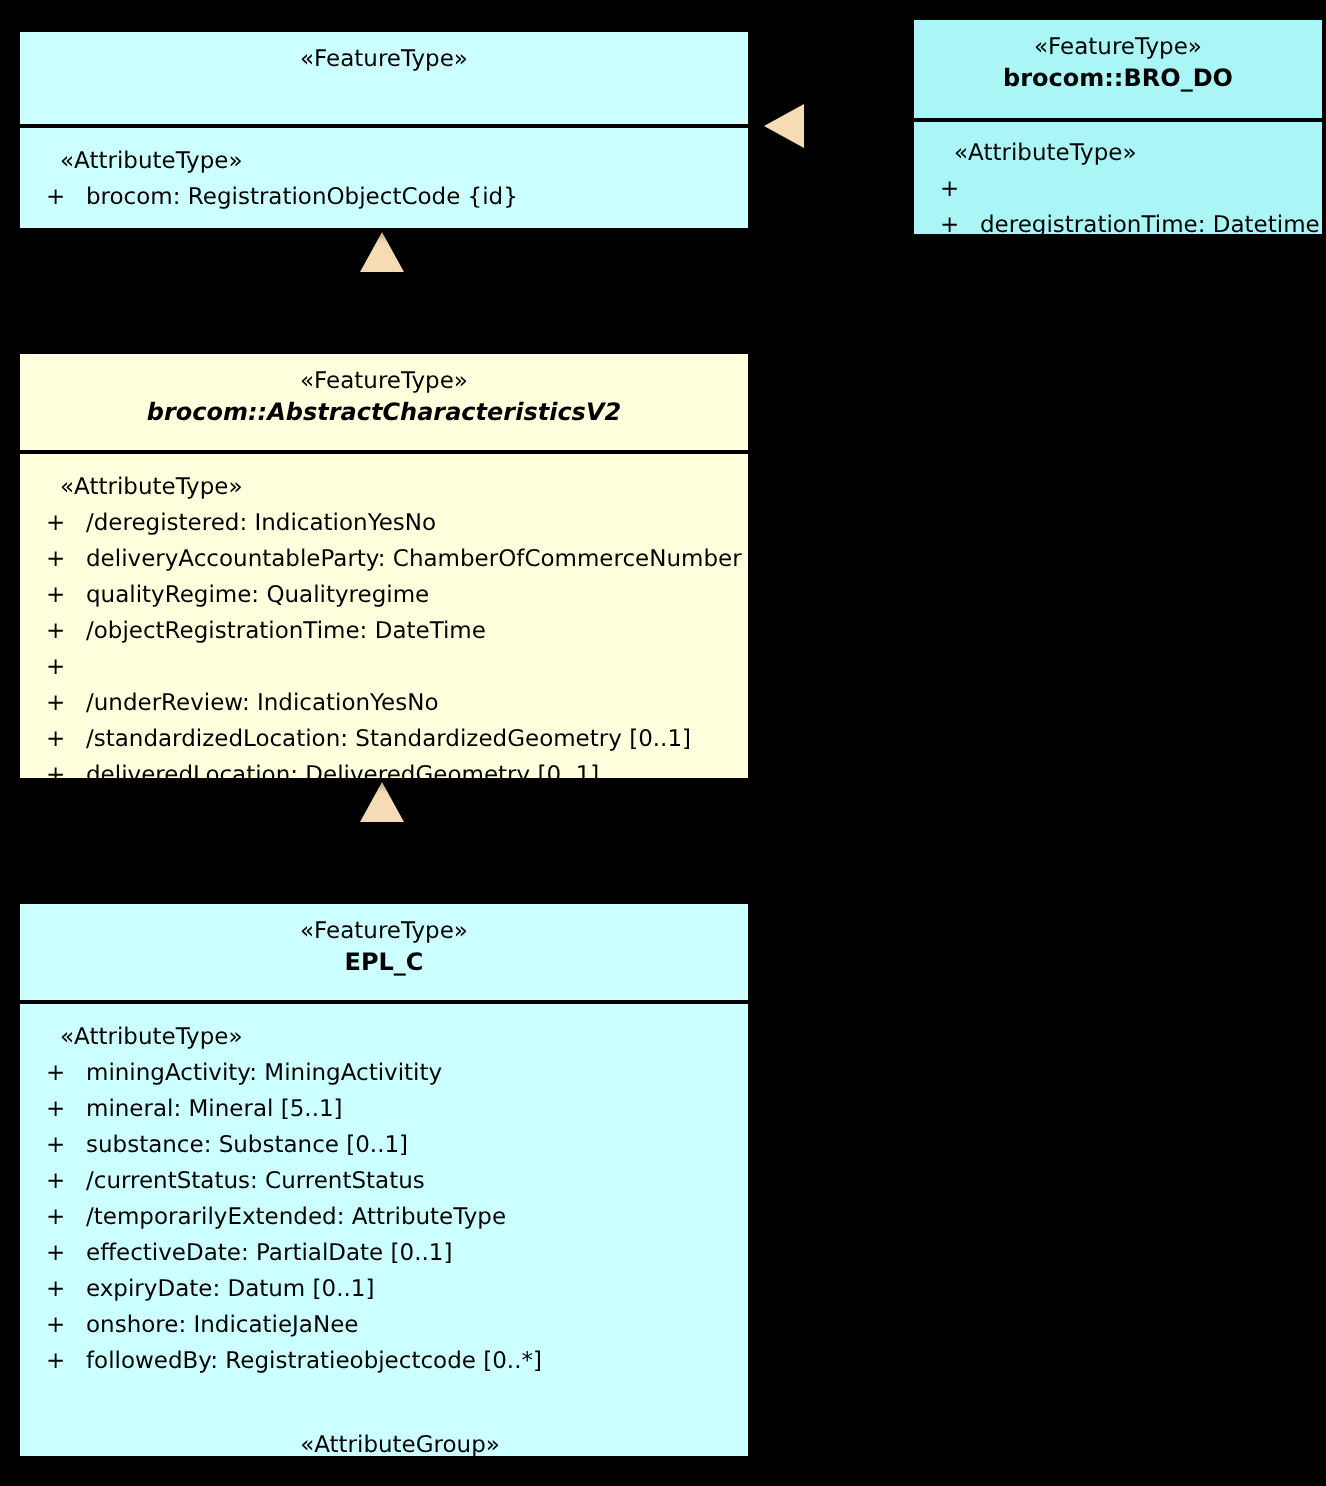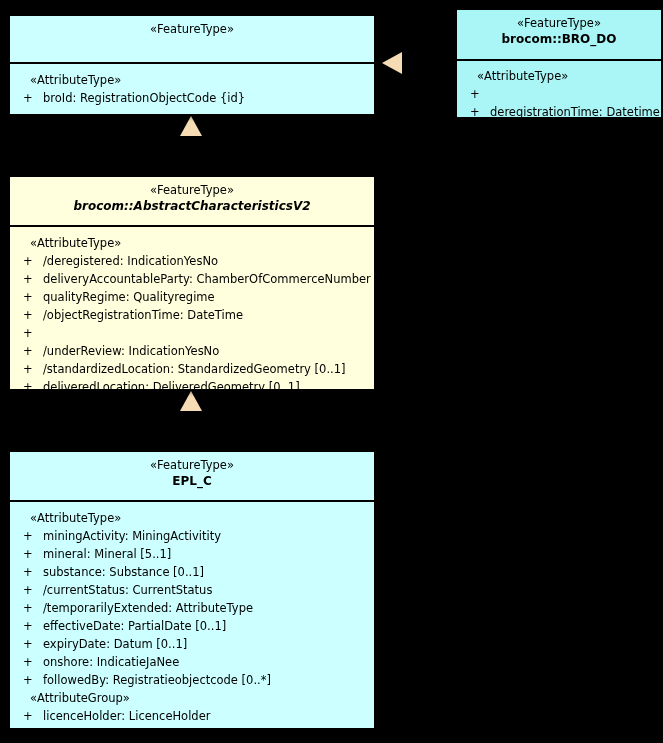--- a/index.html
+++ b/index.html
@@ -140,21 +140,21 @@
   <div class="tri tri-left" style="left:382px; top:52px;"></div>
 
   <div class="uml-class cyan" style="left:8px; top:14px; width:368px; height:102px;">
     <div class="uml-header" style="height:48px;">
       <div class="stereotype">«FeatureType»</div>
     </div>
     <div class="uml-compartment">
       <div class="group-label">«AttributeType»</div>
       <div class="attr-row">
         <span class="attr-vis">+</span>
-        <span class="attr-text">broId: RegistrationObjectCode {id}</span>
+        <span class="attr-text">brocom: RegistrationObjectCode {id}</span>
       </div>
     </div>
   </div>
 
   <div class="uml-class cyan-deep" style="left:455px; top:8px; width:208px; height:111px;">
     <div class="uml-header" style="height:51px;">
       <div class="stereotype">«FeatureType»</div>
       <div class="cls-name">brocom::BRO_DO</div>
     </div>
     <div class="uml-compartment" style="padding-top:6px;">
@@ -247,21 +247,21 @@
       </div>
       <div class="attr-row">
         <span class="attr-vis">+</span>
         <span class="attr-text">onshore: IndicatieJaNee</span>
       </div>
       <div class="attr-row">
         <span class="attr-vis">+</span>
         <span class="attr-text">followedBy: Registratieobjectcode [0..*]</span>
       </div>
 
-      <div class="group-label" style="margin-top:0;">«AttributeGroup»</div>
+      <div class="group-label" style="margin-top:24px;text-align:center;">«AttributeGroup»</div>
       <div class="attr-row">
         <span class="attr-vis">+</span>
         <span class="attr-text">licenceHolder: LicenceHolder</span>
       </div>
     </div>
   </div>
 
 </div>
 
 </body></html>

